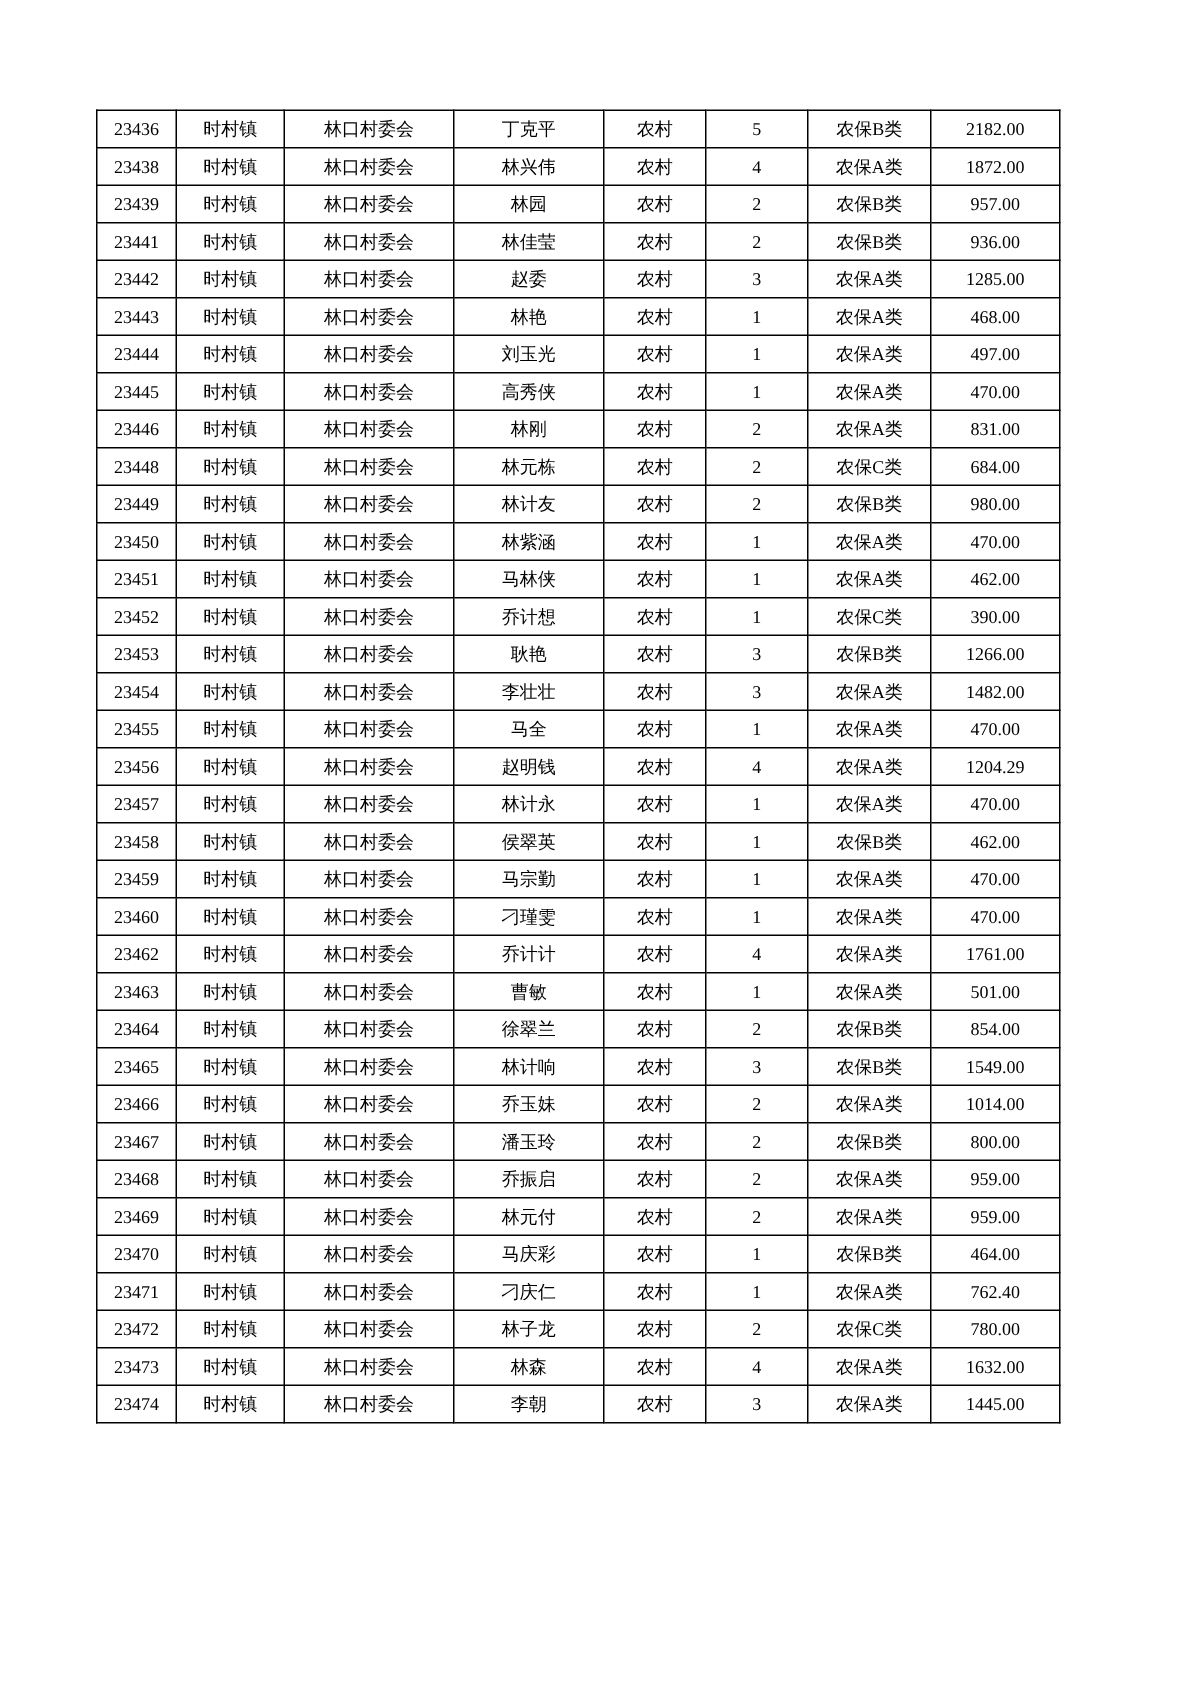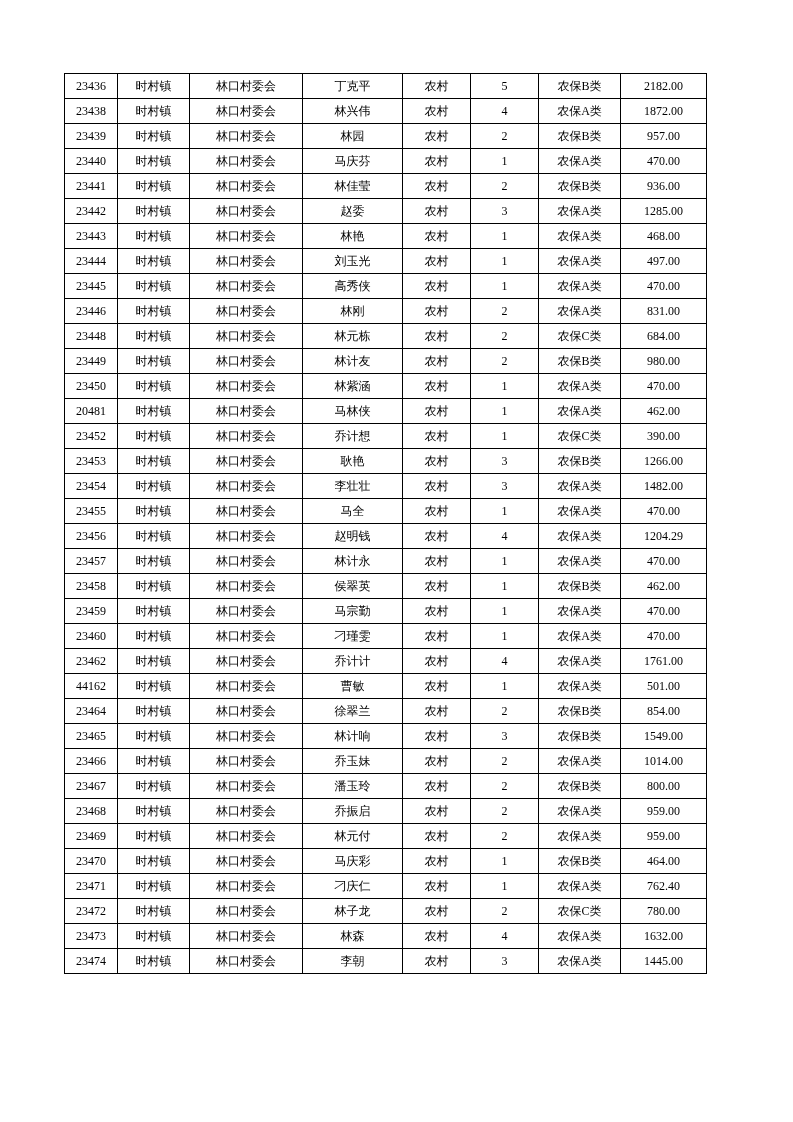--- a/index.html
+++ b/index.html
@@ -86,30 +86,20 @@
           <td>23439</td>
           <td>时村镇</td>
           <td>林口村委会</td>
           <td>林园</td>
           <td>农村</td>
           <td>2</td>
           <td>农保B类</td>
           <td>957.00</td>
         </tr>
         <tr>
-          <td>23440</td>
-          <td>时村镇</td>
-          <td>林口村委会</td>
-          <td>马庆芬</td>
-          <td>农村</td>
-          <td>1</td>
-          <td>农保A类</td>
-          <td>470.00</td>
-        </tr>
-        <tr>
           <td>23441</td>
           <td>时村镇</td>
           <td>林口村委会</td>
           <td>林佳莹</td>
           <td>农村</td>
           <td>2</td>
           <td>农保B类</td>
           <td>936.00</td>
         </tr>
         <tr>
@@ -186,21 +176,21 @@
           <td>23450</td>
           <td>时村镇</td>
           <td>林口村委会</td>
           <td>林紫涵</td>
           <td>农村</td>
           <td>1</td>
           <td>农保A类</td>
           <td>470.00</td>
         </tr>
         <tr>
-          <td>20481</td>
+          <td>23451</td>
           <td>时村镇</td>
           <td>林口村委会</td>
           <td>马林侠</td>
           <td>农村</td>
           <td>1</td>
           <td>农保A类</td>
           <td>462.00</td>
         </tr>
         <tr>
           <td>23452</td>
@@ -296,21 +286,21 @@
           <td>23462</td>
           <td>时村镇</td>
           <td>林口村委会</td>
           <td>乔计计</td>
           <td>农村</td>
           <td>4</td>
           <td>农保A类</td>
           <td>1761.00</td>
         </tr>
         <tr>
-          <td>44162</td>
+          <td>23463</td>
           <td>时村镇</td>
           <td>林口村委会</td>
           <td>曹敏</td>
           <td>农村</td>
           <td>1</td>
           <td>农保A类</td>
           <td>501.00</td>
         </tr>
         <tr>
           <td>23464</td>

